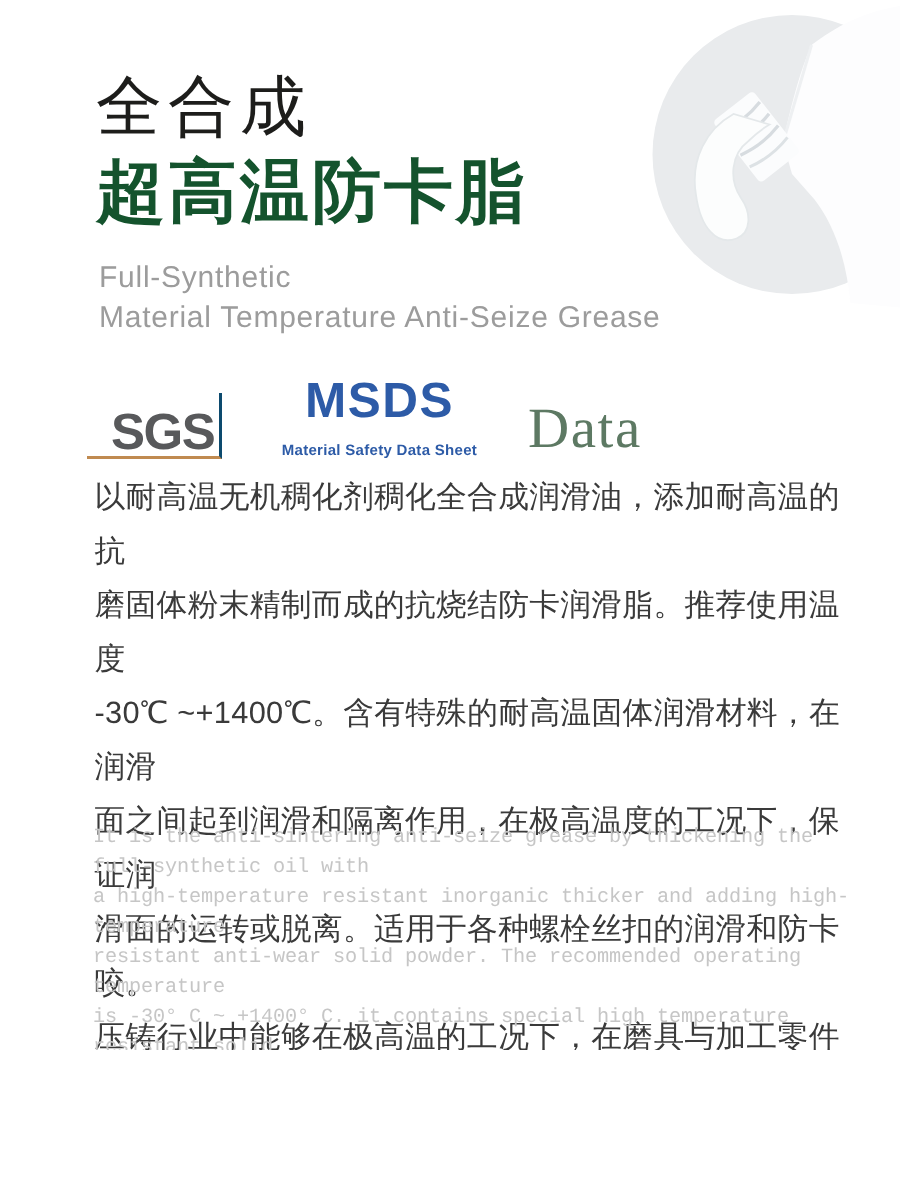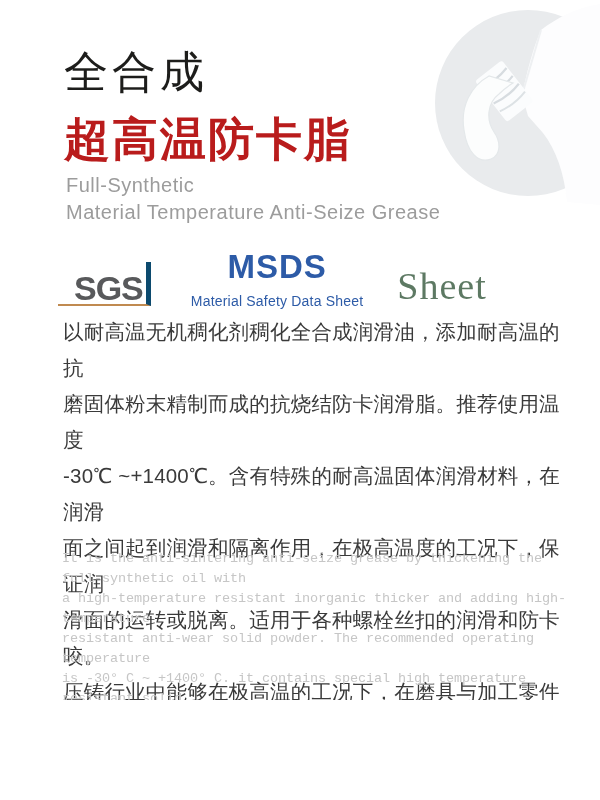--- a/index.html
+++ b/index.html
@@ -5,31 +5,31 @@
   html,body{margin:0;padding:0;background:#ffffff;}
   .page{
     position:relative;width:600px;height:700px;background:#ffffff;
     overflow:hidden;font-family:"Liberation Sans",sans-serif;
   }
   
   .photo-wrap{position:absolute;left:425px;top:0;width:175px;height:212px;}
   
   .headline{position:absolute;left:64px;top:46px;}
   .title-cn-1{font-size:44px;line-height:52px;font-weight:500;color:#1d1d1b;letter-spacing:4px;}
-  .title-cn-2{font-size:46px;line-height:54px;font-weight:800;color:#b91c1c;letter-spacing:2px;margin-top:14px;}
+  .title-cn-2{font-size:46px;line-height:54px;font-weight:800;color:#14532d;letter-spacing:2px;margin-top:2px;}
   .subtitle{position:absolute;left:66px;top:172px;color:#9c9c9c;
     font-size:20px;line-height:27px;letter-spacing:0.5px;}
   
   .logos{position:absolute;left:58px;top:252px;display:flex;align-items:flex-end;}
   .logo-sgs{display:flex;align-items:flex-end;height:42px;padding-left:16px;padding-right:3px;
-    border-bottom:2px solid #c08a50;border-right:5px solid #0c4a6e;}
+    border-bottom:2px solid #c08a50;border-right:2px solid #0c4a6e;}
   .sgs-text{font-weight:bold;font-size:34px;line-height:0.92;color:#58595b;letter-spacing:-1px;}
   .logo-msds{margin-left:40px;text-align:center;}
   .msds-main{font-weight:bold;font-size:33px;line-height:30px;color:#2d5ba7;letter-spacing:1px;}
-  .msds-sub{font-weight:normal;font-size:14px;line-height:10px;color:#2d5ba7;letter-spacing:0.2px;margin-top:14px;}
+  .msds-sub{font-weight:bold;font-size:10px;line-height:10px;color:#2d5ba7;letter-spacing:0.2px;margin-top:14px;}
   .logo-rohs{margin-left:34px;font-family:"Liberation Serif",serif;font-size:38px;line-height:36px;
     color:#5d7963;letter-spacing:1px;padding-bottom:2px;}
   
   .desc-cn{position:absolute;left:63px;top:314px;width:500px;
     font-size:20.5px;line-height:36px;color:#3a3a3a;white-space:pre-line;letter-spacing:0.2px;}
   .desc-en{position:absolute;left:62px;top:549px;width:505px;
     font-size:13.5px;line-height:20px;color:#c6c6c6;white-space:pre-line;letter-spacing:-0.1px;font-family:Liberation Mono, monospace;}
 </style>
 </head>
 <body>
@@ -70,21 +70,21 @@
   </div>
 
   <div class="logos">
     <div class="logo-sgs">
       <span class="sgs-text">SGS</span>
     </div>
     <div class="logo-msds">
       <div class="msds-main">MSDS</div>
       <div class="msds-sub">Material Safety Data Sheet</div>
     </div>
-    <div class="logo-rohs">Sheet</div>
+    <div class="logo-rohs">Data</div>
   </div>
 
   <div class="desc-cn">以耐高温无机稠化剂稠化全合成润滑油，添加耐高温的抗
 磨固体粉末精制而成的抗烧结防卡润滑脂。推荐使用温度
 -30℃ ~+1400℃。含有特殊的耐高温固体润滑材料，在润滑
 面之间起到润滑和隔离作用，在极高温度的工况下，保证润
 滑面的运转或脱离。适用于各种螺栓丝扣的润滑和防卡咬。
 压铸行业中能够在极高温的工况下，在磨具与加工零件之间
 形成有效的隔离层，确保顺利脱模。可用于适合固体粉末润
 滑的超高温部件。</div>

